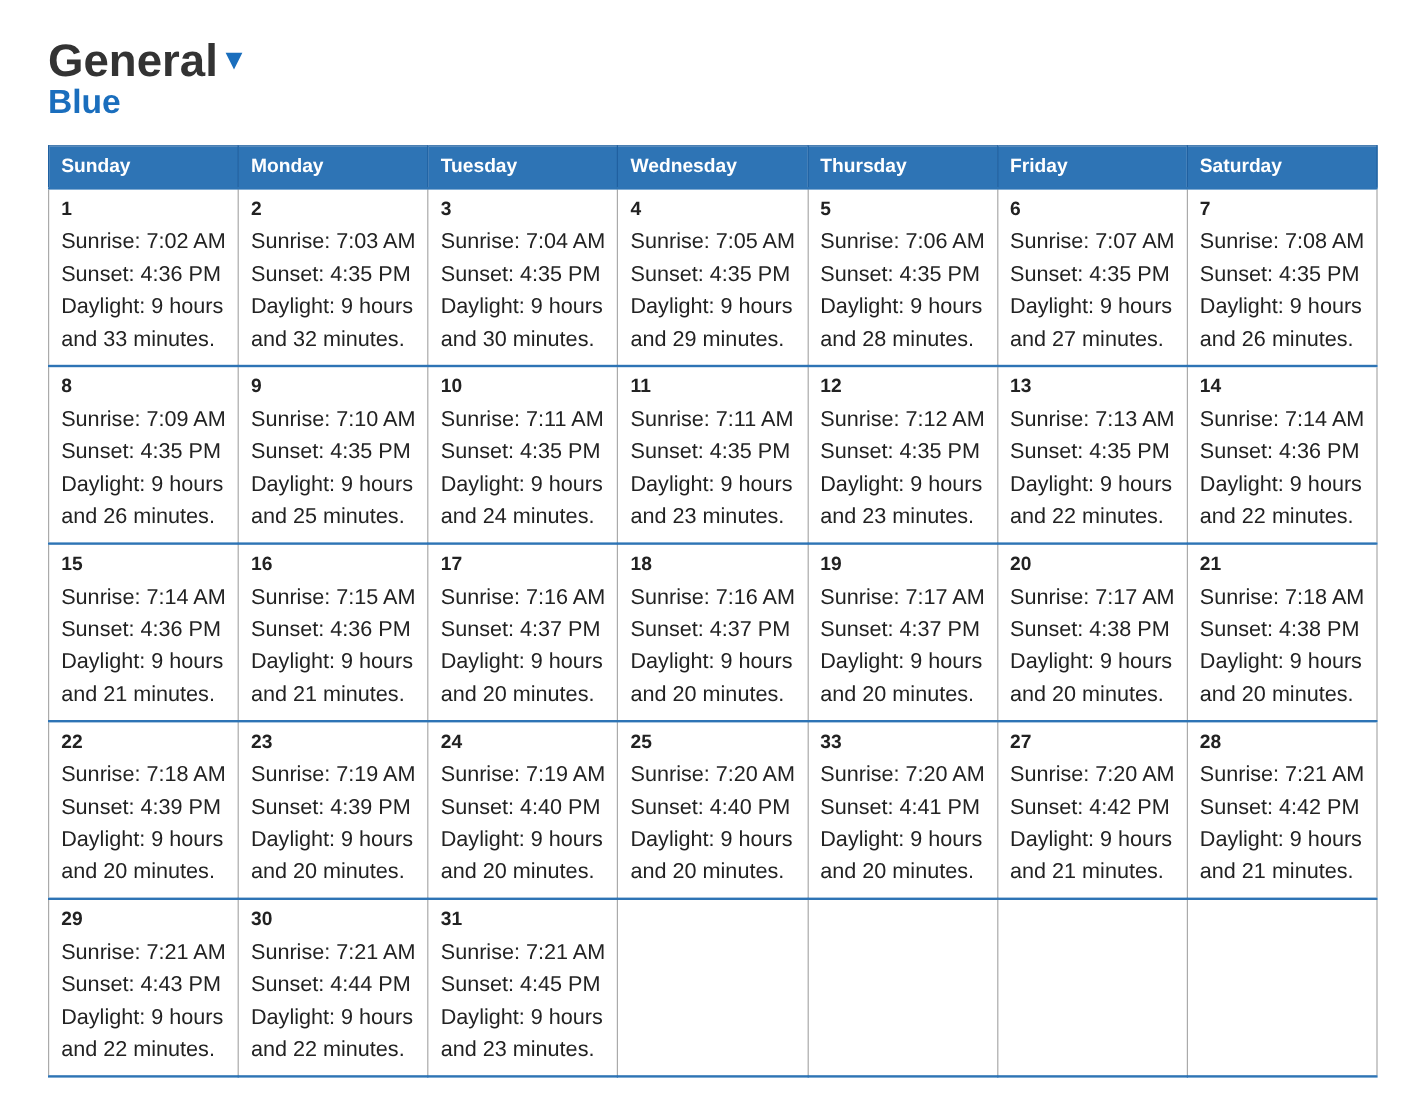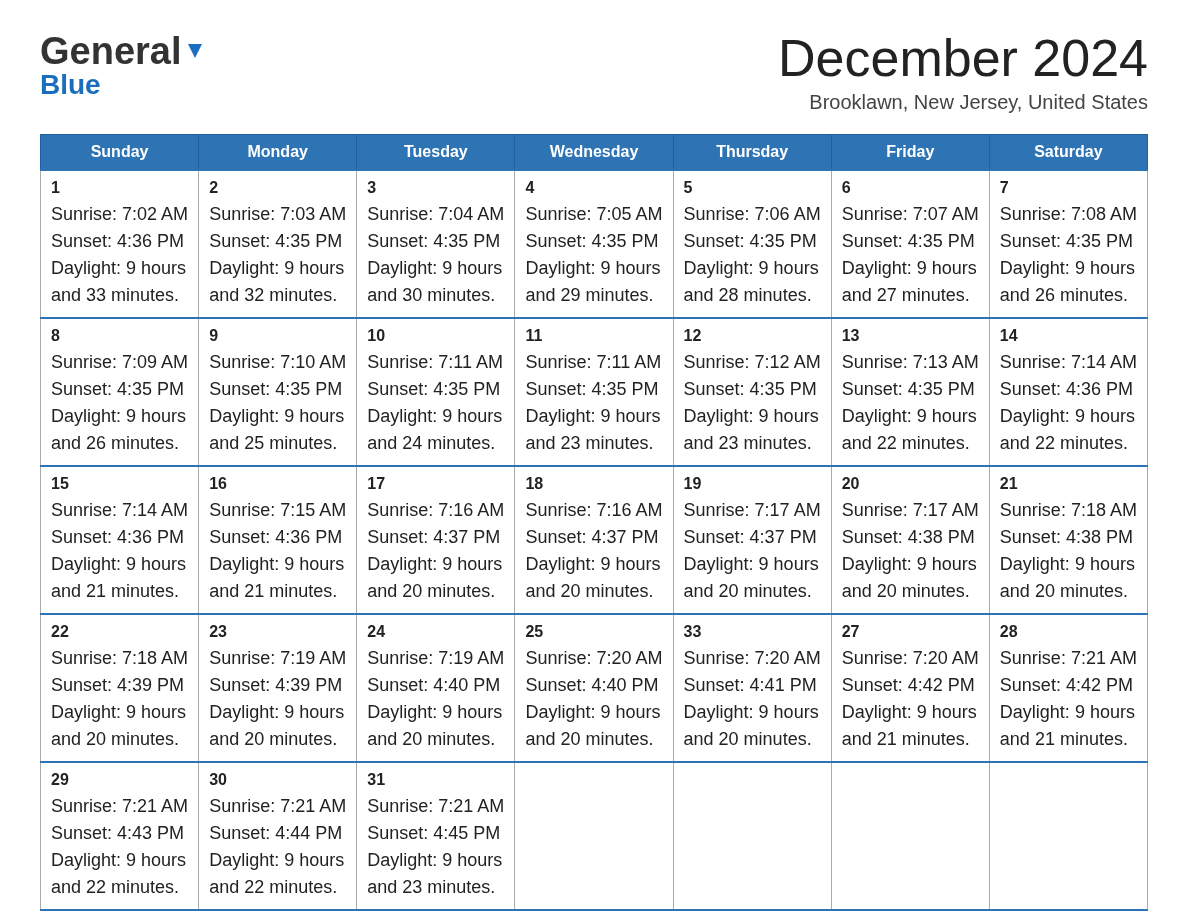--- a/index.html
+++ b/index.html
@@ -44,21 +44,21 @@
       width: 100%;
       border-collapse: collapse;
       border: 1px solid #999;
     }
     .calendar th {
       background-color: #2e74b5;
       color: #ffffff;
       font-size: 16px;
       font-weight: bold;
       padding: 8px 10px;
-      text-align: center;
+      text-align: left;
       border: 1px solid #2060a0;
     }
     .calendar td {
       vertical-align: top;
       padding: 8px 10px;
       border: 1px solid #aaa;
       font-size: 13px;
       color: #222;
       width: 14.28%;
       min-height: 100px;
@@ -102,24 +102,20 @@
       <span style="display:inline-flex; align-items:center; margin-bottom:2px;">
         <svg width="22" height="22" viewBox="0 0 22 22">
           <polygon points="4,4 18,4 11,18" fill="#1a6ebd"></polygon>
         </svg>
       </span>
     </div>
     <div class="logo-blue-row">
       <span class="logo-line2">Blue</span>
     </div>
   </div>
-  <div class="title-block">
-    <div class="month-title">December 2024</div>
-    <div class="location">Brooklawn, New Jersey, United States</div>
-  </div>
 </div>
 
 <table class="calendar">
   <thead>
     <tr>
       <th>Sunday</th>
       <th>Monday</th>
       <th>Tuesday</th>
       <th>Wednesday</th>
       <th>Thursday</th>

